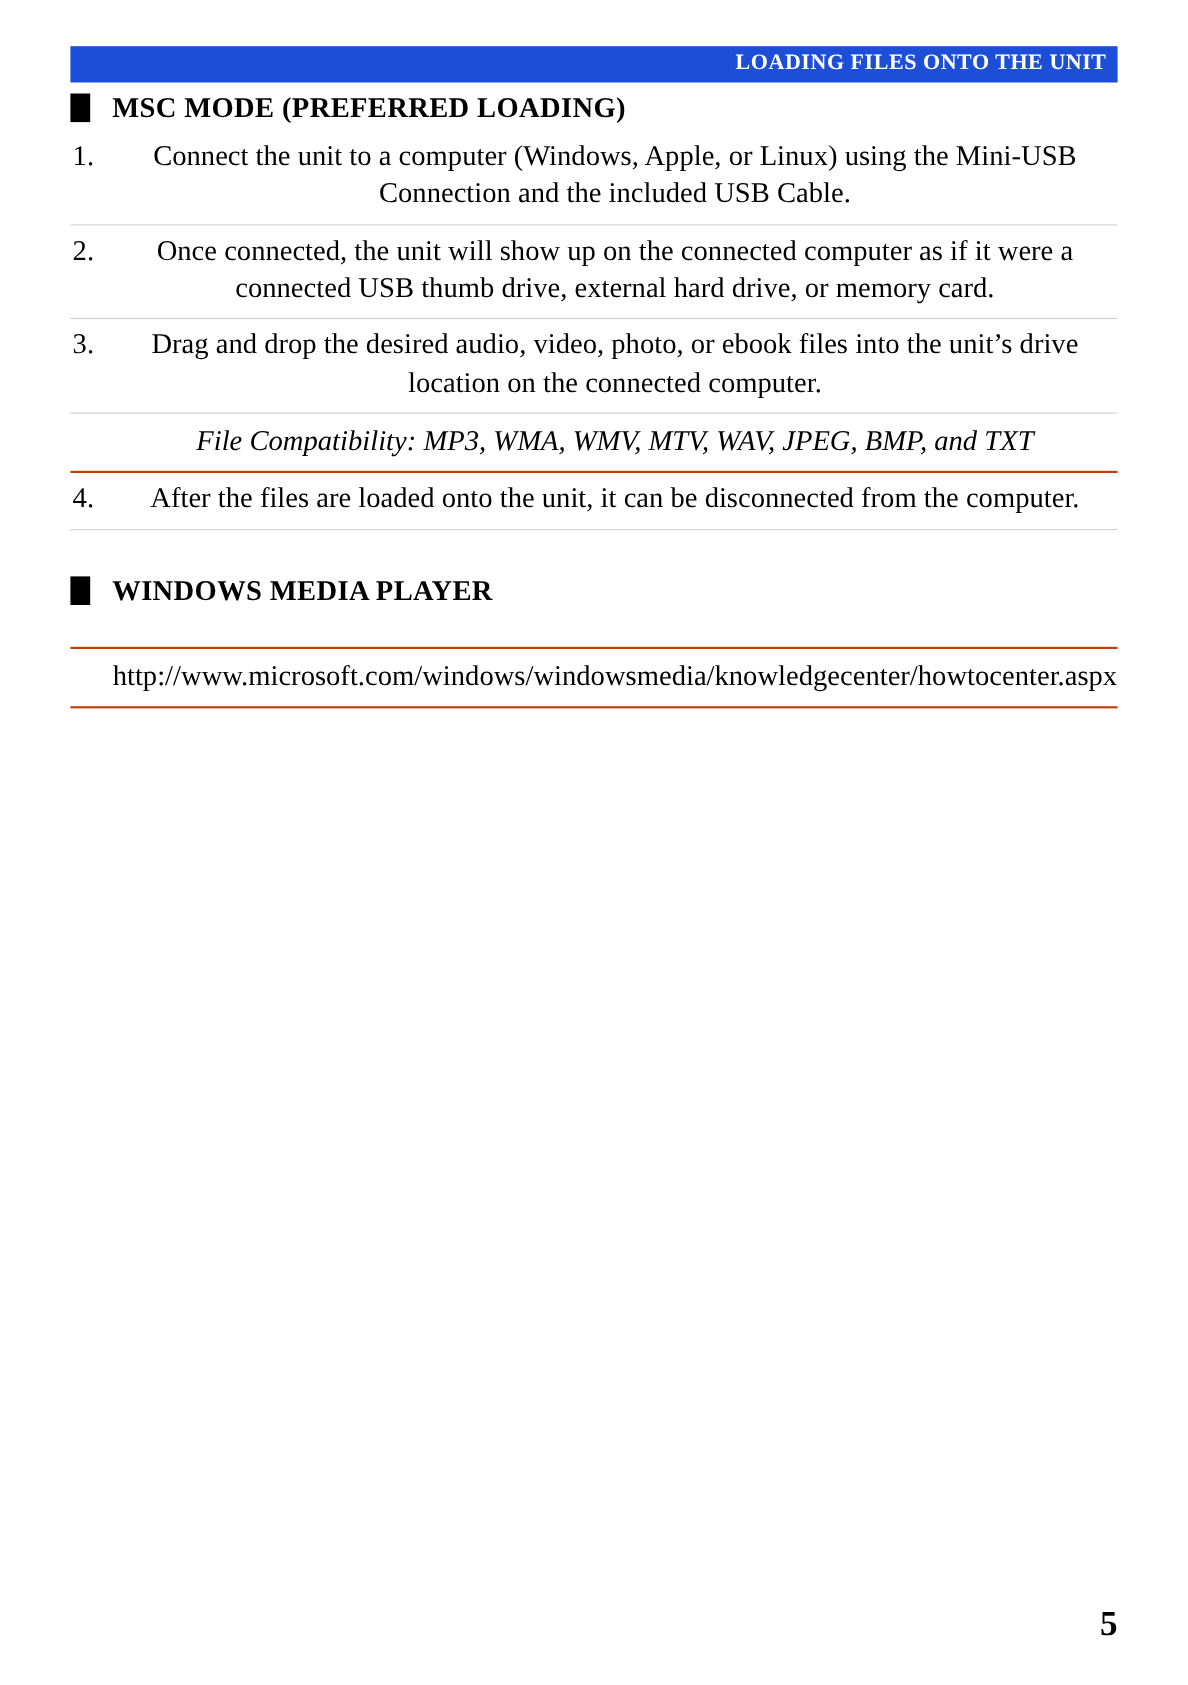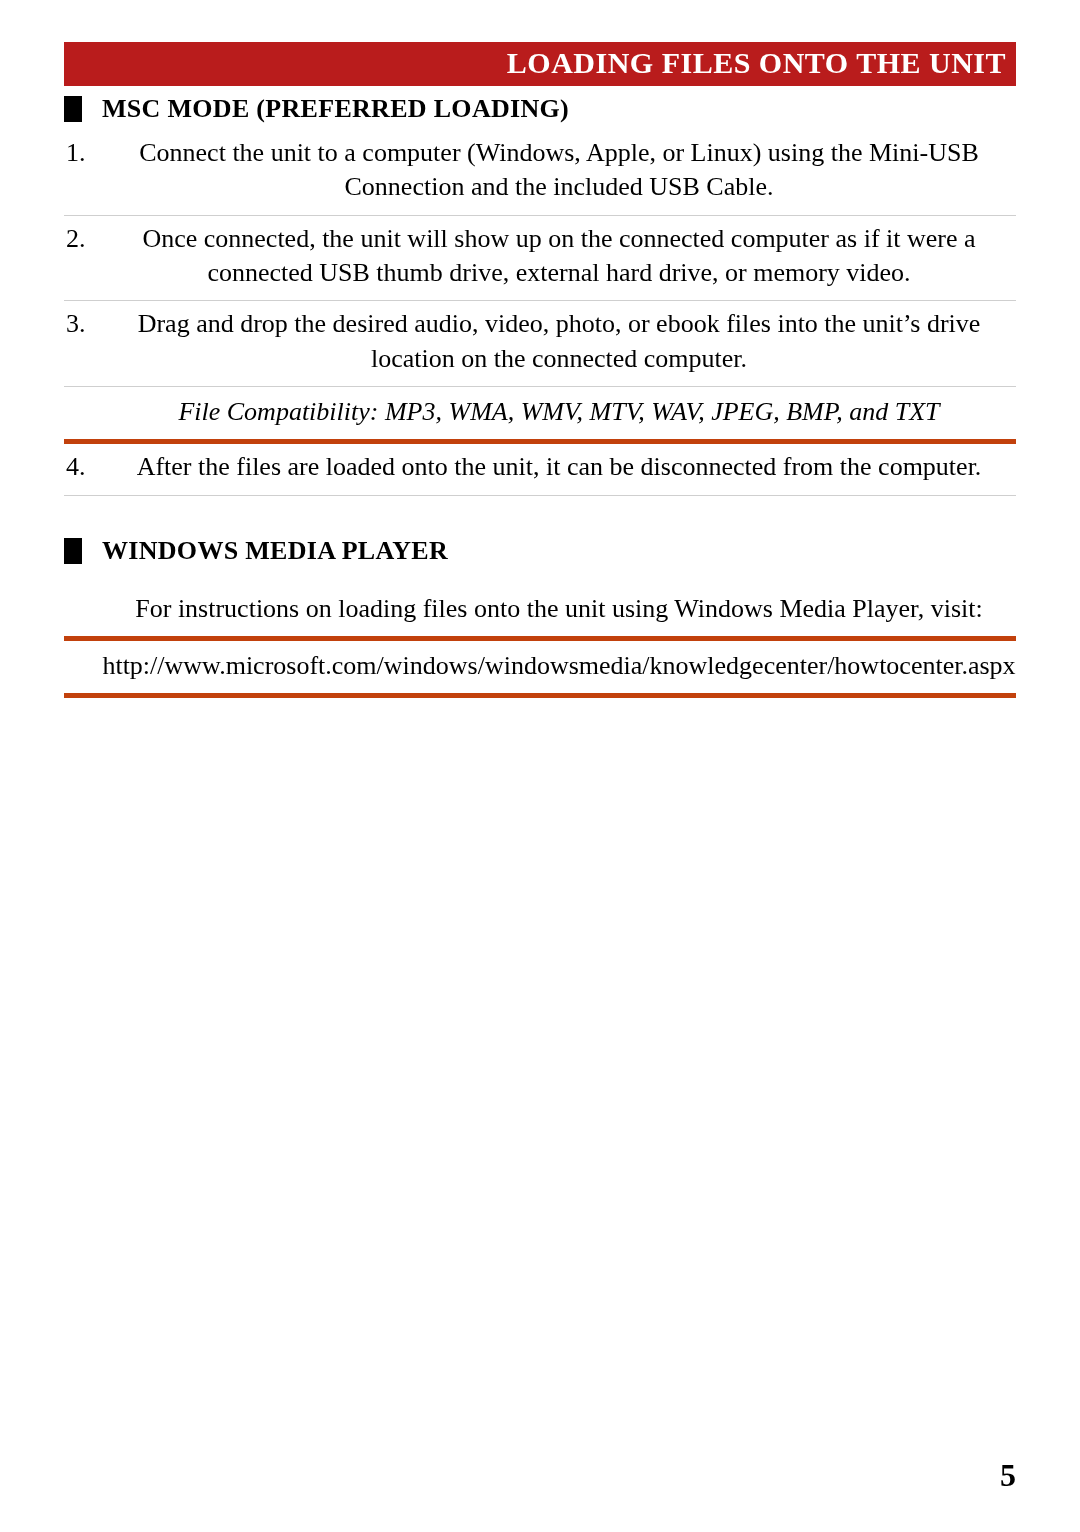--- a/index.html
+++ b/index.html
@@ -10,24 +10,24 @@
   body {
     width: 1080px;
     height: 1532px;
     background: #ffffff;
     font-family: "Times New Roman", Times, serif;
     color: #000000;
     position: relative;
     padding: 42px 64px 40px 64px;
   }
   .header-bar {
-    background: #b91c1c;
+    background: #1d4ed8;
     color: #ffffff;
     font-weight: bold;
-    font-size: 30px;
+    font-size: 20px;
     padding: 4px 10px 6px 10px;
     text-align: right;
     margin-bottom: 8px;
     letter-spacing: 0.5px;
   }
   .section-title-row {
     display: flex;
     align-items: center;
     margin-bottom: 6px;
   }
@@ -58,21 +58,21 @@
   }
   .list-text {
     flex: 1 1 auto;
     text-align: center;
   }
   .indent-row {
     display: flex;
     padding: 8px 0 10px 0;
     font-size: 26px;
     line-height: 1.32;
-    border-bottom: 5px solid #c2410c;
+    border-bottom: 2px solid #c2410c;
   }
   .indent-row .spacer {
     width: 38px;
     flex: 0 0 auto;
   }
   .italic {
     font-style: italic;
   }
   .section-gap {
     height: 40px;
@@ -97,21 +97,21 @@
   <div class="section-title">MSC MODE (PREFERRED LOADING)</div>
 </div>
 
 <div class="list-row">
   <div class="list-num">1.</div>
   <div class="list-text">Connect the unit to a computer (Windows, Apple, or Linux) using the Mini-USB Connection and the included USB Cable.</div>
 </div>
 
 <div class="list-row">
   <div class="list-num">2.</div>
-  <div class="list-text">Once connected, the unit will show up on the connected computer as if it were a connected USB thumb drive, external hard drive, or memory video.</div>
+  <div class="list-text">Once connected, the unit will show up on the connected computer as if it were a connected USB thumb drive, external hard drive, or memory card.</div>
 </div>
 
 <div class="list-row">
   <div class="list-num">3.</div>
   <div class="list-text">Drag and drop the desired audio, video, photo, or ebook files into the unit’s drive location on the connected computer.</div>
 </div>
 
 <div class="indent-row">
   <div class="spacer"></div>
   <div class="list-text italic">File Compatibility: MP3, WMA, WMV, MTV, WAV, JPEG, BMP, and TXT</div>
@@ -124,21 +124,20 @@
 
 <div class="section-gap"></div>
 
 <div class="section-title-row" style="margin-bottom:18px;text-align:center;">
   <div class="bullet-square"></div>
   <div class="section-title">WINDOWS MEDIA PLAYER</div>
 </div>
 
 <div class="indent-row">
   <div class="spacer"></div>
-  <div class="list-text">For instructions on loading files onto the unit using Windows Media Player, visit:</div>
 </div>
 
 <div class="indent-row">
   <div class="spacer"></div>
   <div class="list-text">http://www.microsoft.com/windows/windowsmedia/knowledgecenter/howtocenter.aspx</div>
 </div>
 
 <div class="page-number">5</div>
 
 </body></html>

